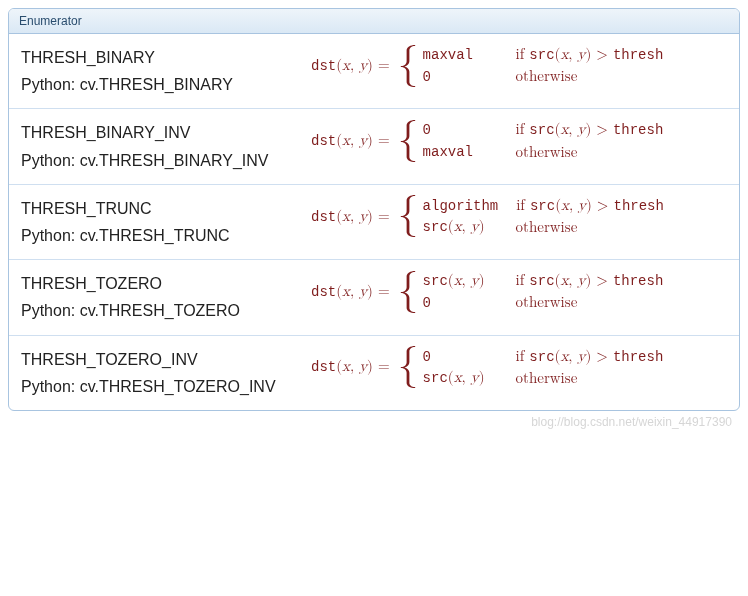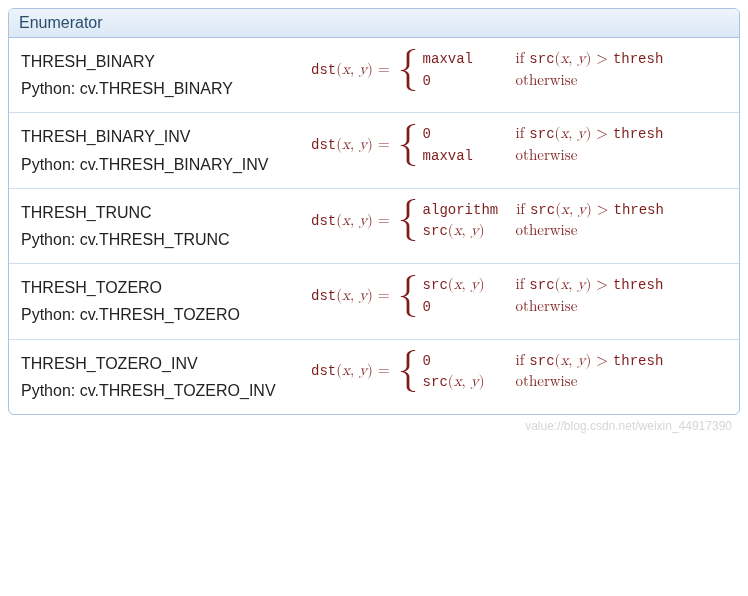--- a/index.html
+++ b/index.html
@@ -15,21 +15,21 @@
   .panel {
     border: 1px solid #a8c4e0;
     border-radius: 6px;
     overflow: hidden;
     background: #fff;
   }
   .panel-header {
     background: linear-gradient(#eef4fa, #dae8f5);
     border-bottom: 1px solid #a8c4e0;
     padding: 5px 10px;
-    font-size: 16px;
+    font-size: 12px;
     color: #2a4d6e;
   }
   table.enum {
     width: 100%;
     border-collapse: collapse;
   }
   table.enum tr + tr td { border-top: 1px solid #cfdff0; }
   table.enum td {
     padding: 10px 12px;
     vertical-align: top;
@@ -60,20 +60,21 @@
     margin: 0 4px 0 2px;
     position: relative;
     top: -2px;
   }
   .cases {
     display: inline-block;
   }
   .cases .case-row {
     display: flex;
     gap: 18px;
+    align-items: flex-end;
   }
   .cases .val { min-width: 75px; }
   .ff-tt { font-family: "Courier New", monospace; font-size: 14px; }
   .ital { font-style: italic; }
   .watermark {
     text-align: right;
     color: #d6d6d6;
     font-size: 12px;
     padding: 4px 8px 0 0;
   }
@@ -181,13 +182,13 @@
                 <span class="case-row">
                   <span class="val"><span class="ff-tt">src</span><span>(<span class="ital">x</span>, <span class="ital">y</span>)</span></span>
                   <span>otherwise</span>
                 </span>
               </span>
             </span></td>
         </tr>
       </tbody>
   </table>
 </div>
-<div class="watermark">value://blog.csdn.net/weixin_44917390</div>
+<div class="watermark">blog://blog.csdn.net/weixin_44917390</div>
 
 </body></html>

